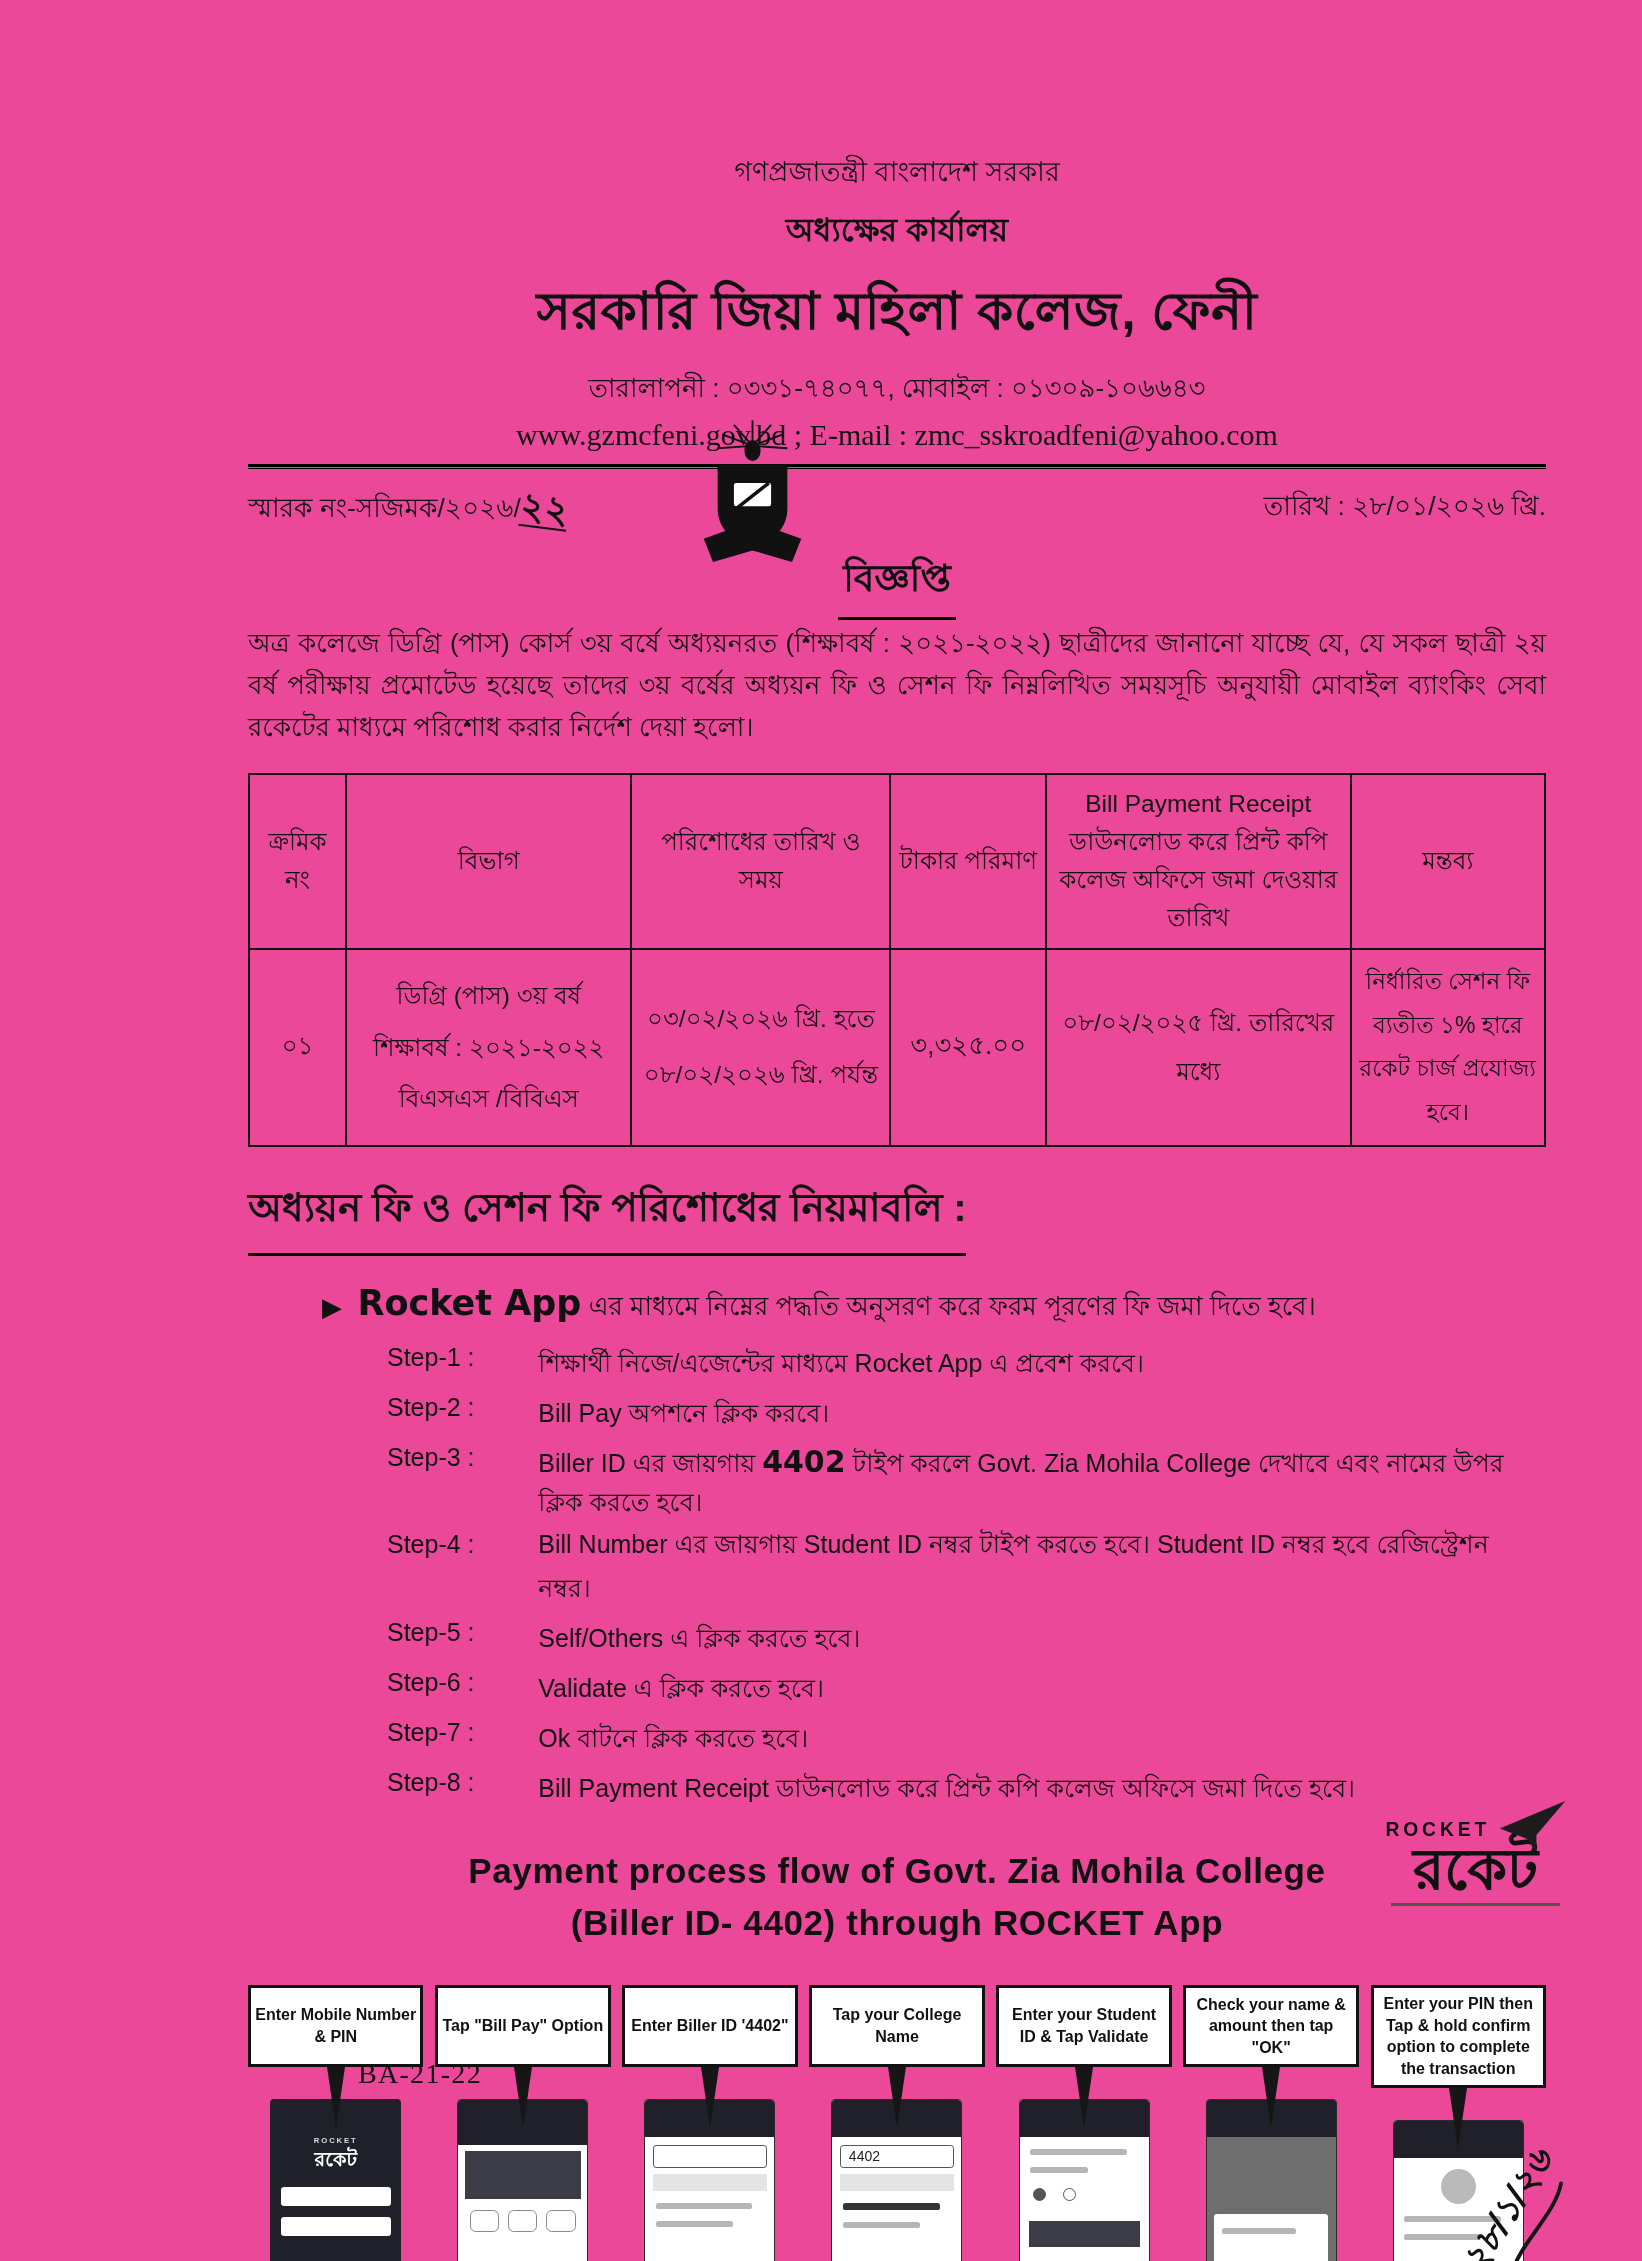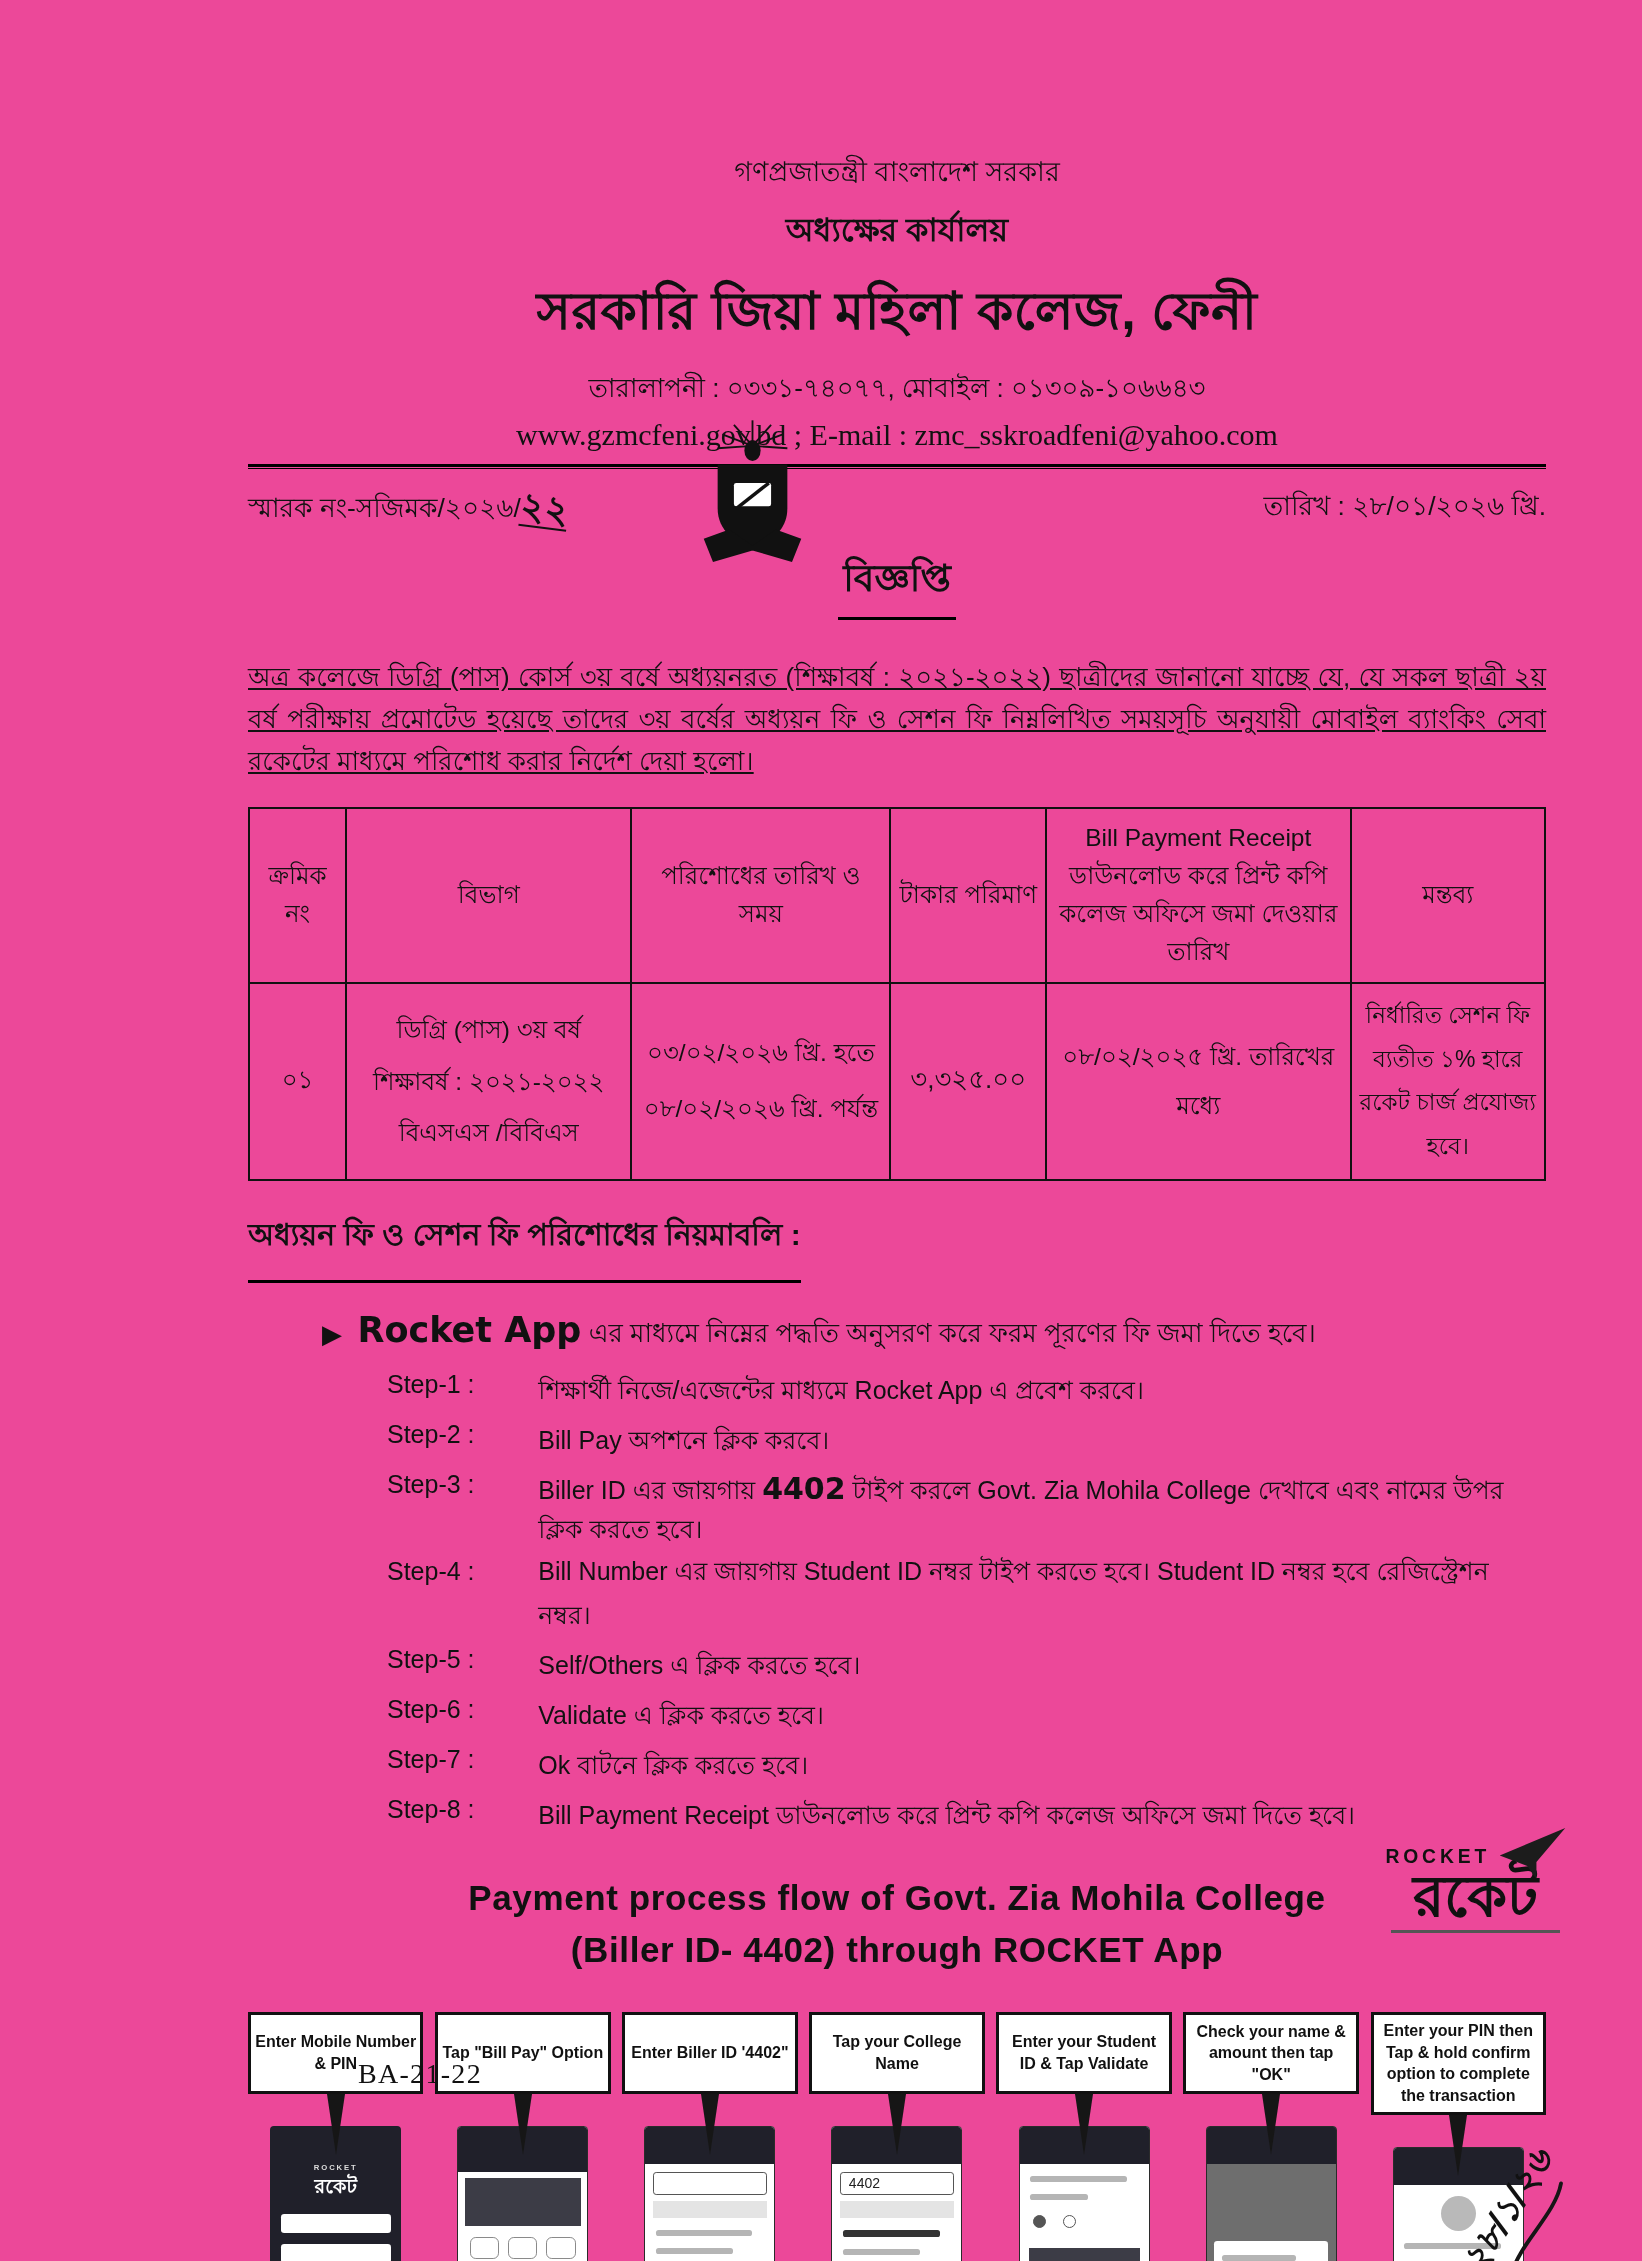--- a/index.html
+++ b/index.html
@@ -22,37 +22,37 @@
   .lh-college{ font-size: 52px; font-weight: 800; margin-top: 11.6px; letter-spacing: 0.6px; }
   .lh-contact{ font-size: 26px; margin-top: 10.3px; }
   .lh-web    { font-size: 30px; margin-top: 6.4px; font-family: "Liberation Serif", serif; }
   .college-logo { position: absolute; left: 445px; top: 267px; width: 119px; height: 151px; }
   .double-rule { margin-top: 11.6px; border-top: 3.9px solid #000; border-bottom: 1.9px solid #000; height: 5.2px; }
 
   
   .memo-row { display: flex; justify-content: space-between; align-items: flex-start; margin-top: 17px; font-size: 26.4px; }
   .memo-hand { display: inline-block; font-size: 37px; font-weight: 600; transform: rotate(7deg) translateY(3.9px); border-bottom: 2.6px solid #111; line-height: 1; }
   .notice-title { width: max-content; margin: 17px auto 0; font-size: 37px; font-weight: 800; border-bottom: 3.2px solid #000; padding: 0 5.2px 5.2px; }
-  .body-para { margin-top: 36px; font-size: 26px; line-height: 1.62; text-align: justify; text-decoration: underline; }
+  .body-para { margin-top: 2px; font-size: 26px; line-height: 1.62; text-align: justify; }
 
   
   table.fee { width: 100%; border-collapse: collapse; margin-top: 24.5px; font-size: 24.5px; }
   table.fee th, table.fee td { border: 2.6px solid #111; text-align: center; vertical-align: middle; padding: 10.3px 6.4px; }
   table.fee th { font-weight: 400; line-height: 1.55; }
   .th-en { font-weight: 400; }
   td.left-cell { text-align: left; padding-left: 17px; }
   .pre-line { white-space: pre-line; }
   .cell-division { line-height: 2.1; }
   .cell-dates { line-height: 2.3; border-radius: 31px; }
   .cell-amount { font-size: 26px; }
   .cell-deadline { line-height: 2.0; }
   .cell-remarks { line-height: 1.9; font-size: 23px; }
 
   
-  .rules-heading { margin-top: 30px; font-size: 30px; font-weight: 800; width: max-content; border-bottom: 3.2px solid #000; padding-bottom: 18px; }
+  .rules-heading { margin-top: 30px; font-size: 39px; font-weight: 800; width: max-content; border-bottom: 3.2px solid #000; padding-bottom: 11px; }
   .intro-row { margin: 27px 0 3.9px 74px; font-size: 26px; display: flex; align-items: baseline; }
   .intro-arrow { font-size: 26px; margin-right: 15.5px; transform: translateY(1.3px); }
   .intro-bold { font-weight: 800; font-size: 35px; font-family: "DejaVu Sans", sans-serif; }
   .steps { margin-left: 139px; margin-top: 9px; }
   .step-row { display: flex; margin: 5px 0; font-size: 25px; line-height: 1.5; }
   .step-label { flex: 0 0 132px; }
   .step-text { flex: 1; padding-left: 19.3px; }
   .step-bold { font-weight: 800; font-size: 30px; font-family: "DejaVu Sans", sans-serif; }
 
   

